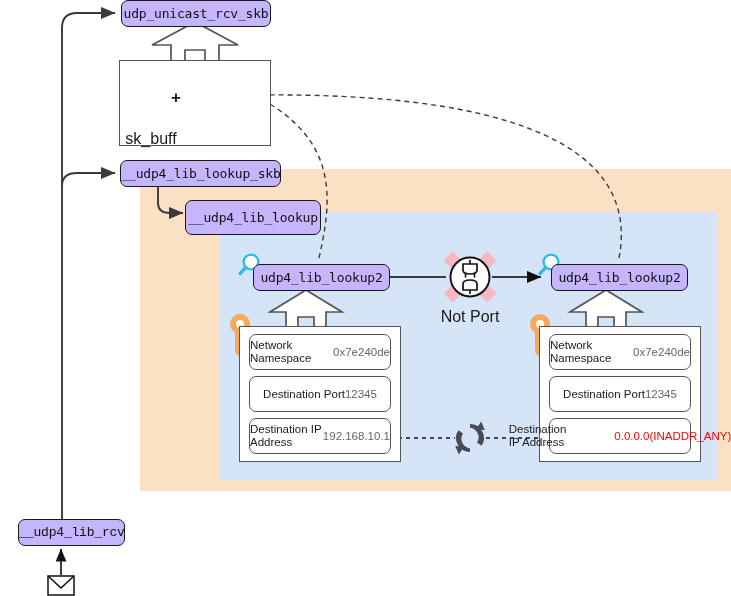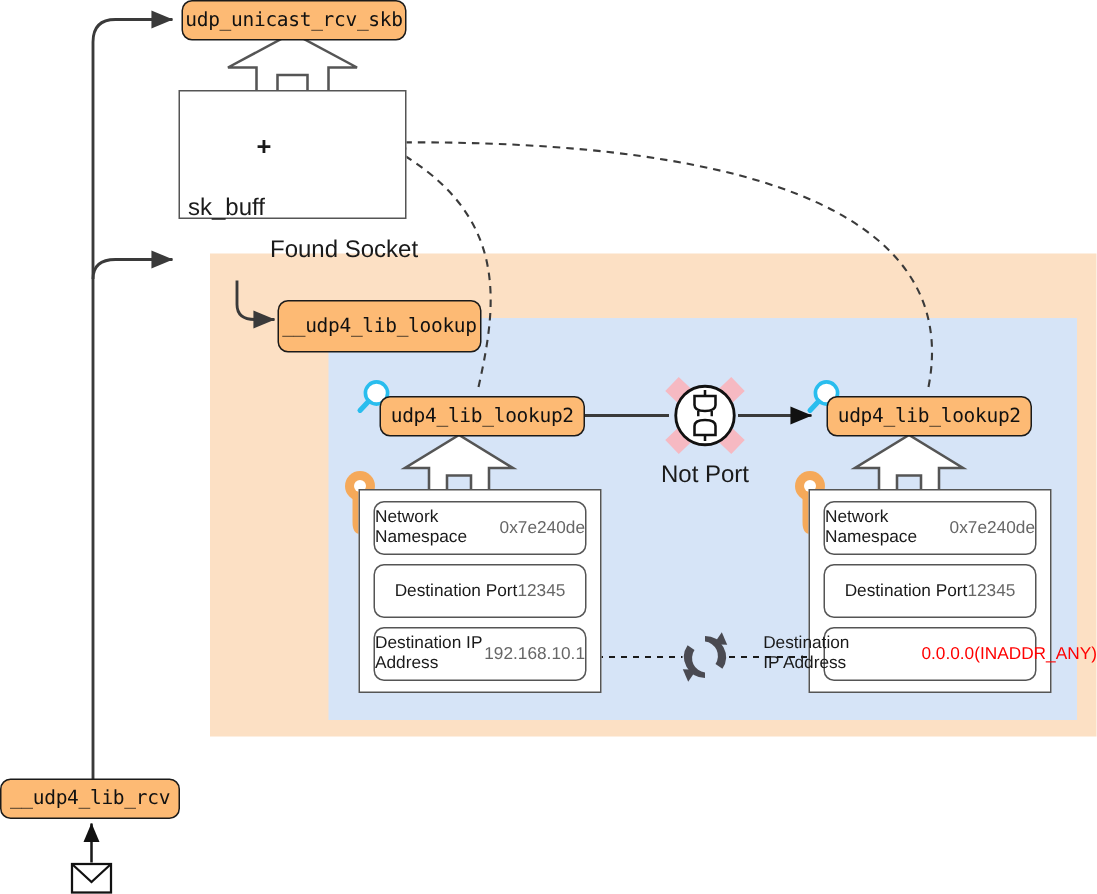--- a/index.html
+++ b/index.html
@@ -4,21 +4,21 @@
 <title>UDP lookup diagram</title>
 <style>
   html,body{margin:0;padding:0;background:#ffffff;}
   body{width:731px;height:596px;overflow:hidden;
        font-family:"Liberation Sans", sans-serif;}
   #stage{position:relative;width:731px;height:596px;}
   svg#canvas{position:absolute;left:0;top:0;width:731px;height:596px;}
 
   
   .codebox{position:absolute;box-sizing:border-box;border:1.6px solid #1a1a1a;
-           border-radius:7px;background:#fdba74;
+           border-radius:7px;background:#c4b5fd;
            font-family:"DejaVu Sans Mono","Liberation Mono",monospace;
            font-size:13px;color:#111;display:flex;align-items:center;
            justify-content:center;letter-spacing:-0.2px;white-space:nowrap;}
   
   .fieldbox{position:absolute;box-sizing:border-box;border:1.6px solid #555;
             border-radius:7px;background:#fff;display:flex;flex-direction:row;
             align-items:center;justify-content:center;line-height:1.12;}
   .fieldbox .fname{font-size:11.5px;color:#1a1a1a;}
   .fieldbox .fval{font-size:11.5px;color:#666;}
   .fieldbox .fval.warn{color:#ff0000;margin-left:48px;}
@@ -151,24 +151,25 @@
     </g>
   </svg>
 
   <div class="skbuffbox" style="left:119px;top:60px;width:152px;height:86px;"></div>
   <div class="caption" style="left:168px;top:88px;width:16px;font-size:17px;font-weight:bold;">+</div>
   <div class="caption" style="left:120px;top:130px;width:62px;">sk_buff</div>
   <div class="caption" style="left:180px;top:130px;width:94px;margin-top:28px;">Found Socket</div>
 
   <div class="codebox" style="left:121px;top:0px;width:150px;height:27px;">udp_unicast_rcv_skb</div>
 
+  <div class="codebox" style="left:120px;top:160px;width:161px;height:27px;">__udp4_lib_lookup_skb</div>
 
   <div class="codebox" style="left:185px;top:200px;width:136px;height:35px;">__udp4_lib_lookup</div>
 
-  <div class="codebox" style="left:0;top:519px;width:120px;height:27px;">__udp4_lib_rcv</div>
+  <div class="codebox" style="left:18px;top:519px;width:107px;height:27px;font-family:Liberation Mono, monospace;">__udp4_lib_rcv</div>
 
   <div class="codebox" style="left:253px;top:264px;width:137px;height:27px;">udp4_lib_lookup2</div>
 
   <div class="codebox" style="left:551px;top:264px;width:137px;height:27px;">udp4_lib_lookup2</div>
 
   <div class="caption" style="left:434px;top:308px;width:72px;">Not Port</div>
 
   <div class="groupbox" style="left:239px;top:326px;width:162px;height:136px;"></div>
   <div class="fieldbox" style="left:249px;top:334px;width:142px;height:36px;">
     <span class="fname">Network Namespace</span>

